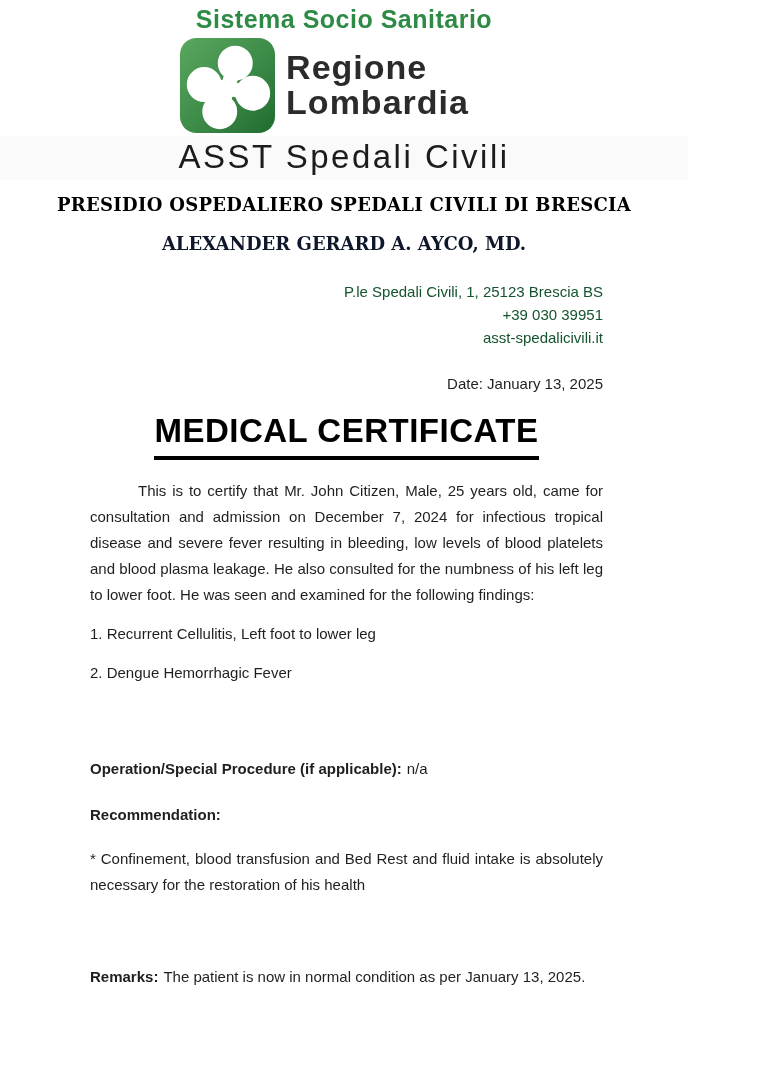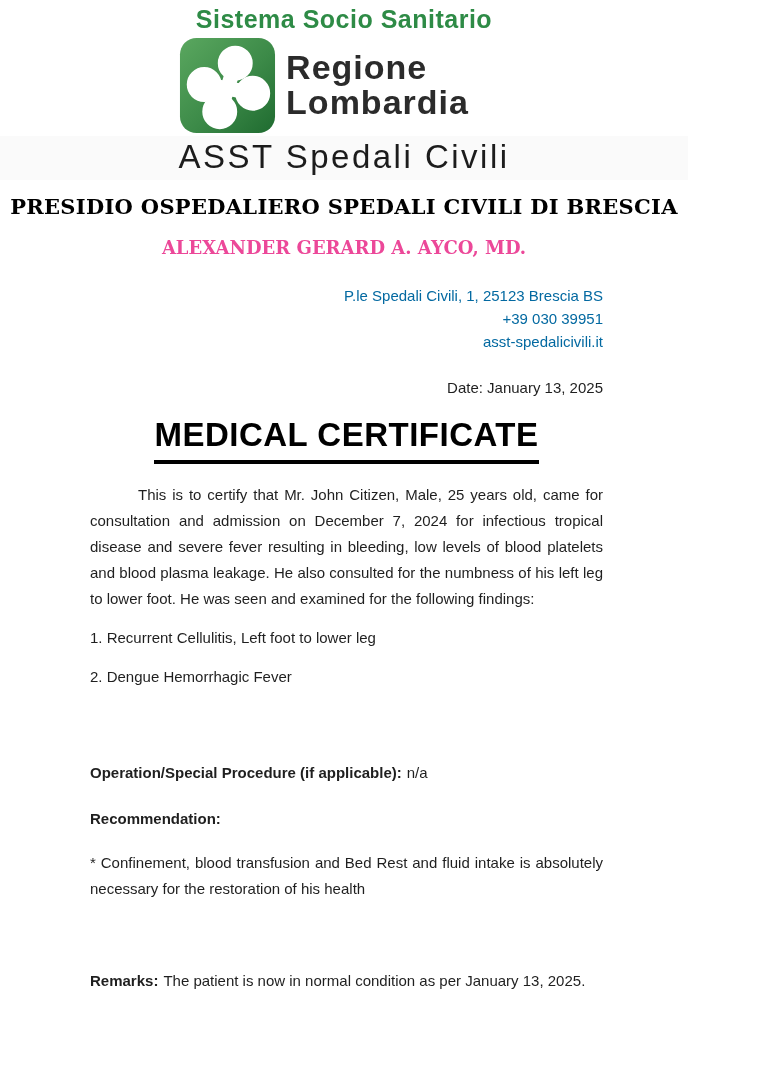--- a/index.html
+++ b/index.html
@@ -62,48 +62,48 @@
   .asst {
     font-size: 33px;
     font-weight: 500;
     letter-spacing: 2.5px;
     color: #1c1c1c;
   }
   .presidio {
     margin-top: 14px;
     font-family: "DejaVu Serif", serif;
     font-weight: bold;
-    font-size: 21px;
+    font-size: 18px;
     letter-spacing: 0.3px;
     color: #000;
   }
   .doctor-name {
     margin-top: 18px;
     font-family: "DejaVu Serif", serif;
     font-weight: bold;
     font-size: 18px;
-    color: #ec4899;
+    color: #0f172a;
     text-align: center;
   }
   .doctor-dept {
     margin-top: 2px;
     font-family: "DejaVu Serif", serif;
     font-weight: bold;
     font-size: 17px;
     color: #000;
   }
 
   
   .contact {
     margin-top: 26px;
     padding-right: 85px;
     text-align: right;
     font-size: 15px;
     line-height: 23px;
-    color: #0369a1;
+    color: #14532d;
   }
 
   
   .content {
     padding-left: 90px;
     padding-right: 85px;
     font-size: 15px;
     color: #1f1f1f;
   }
   .date-line {

